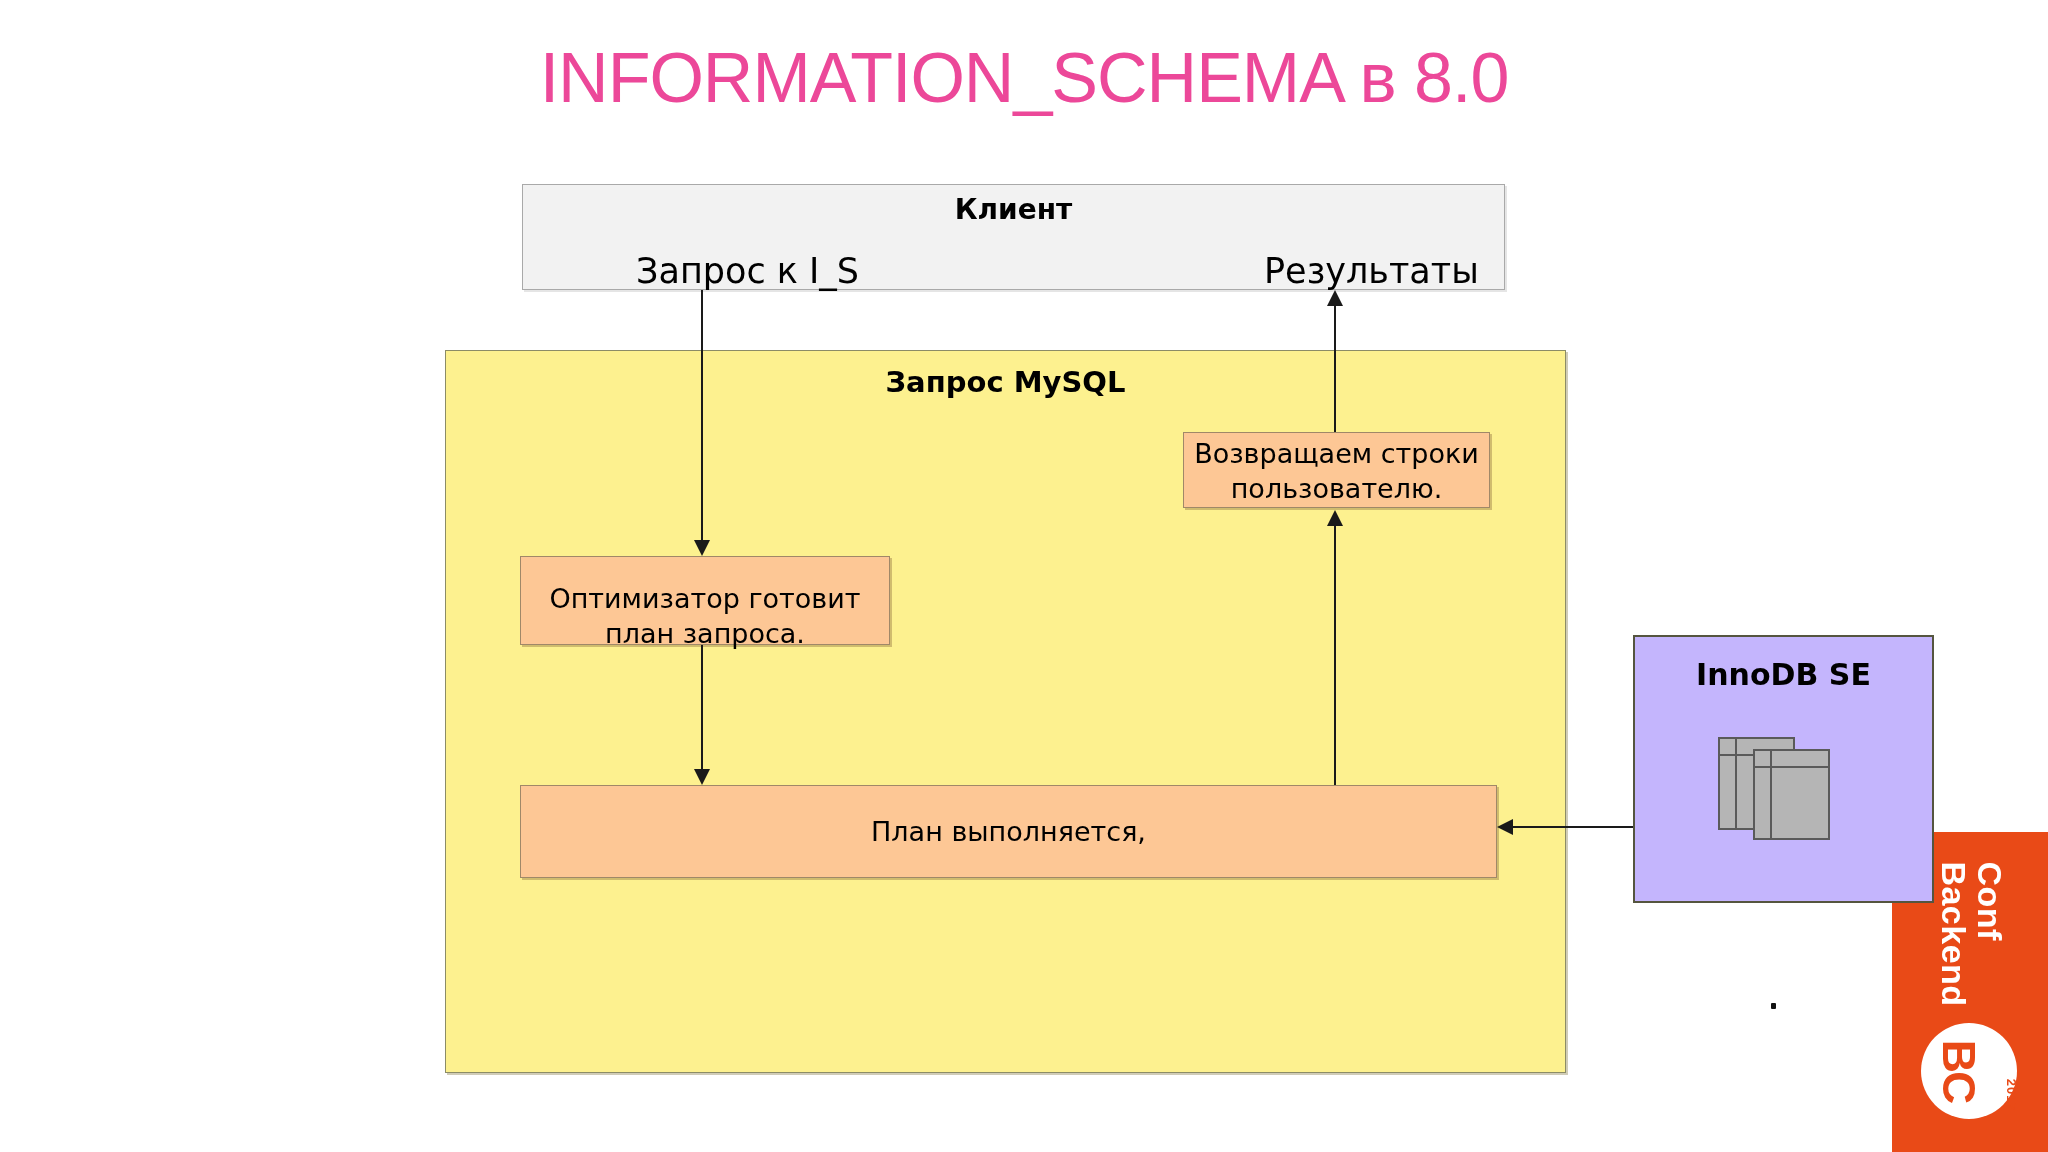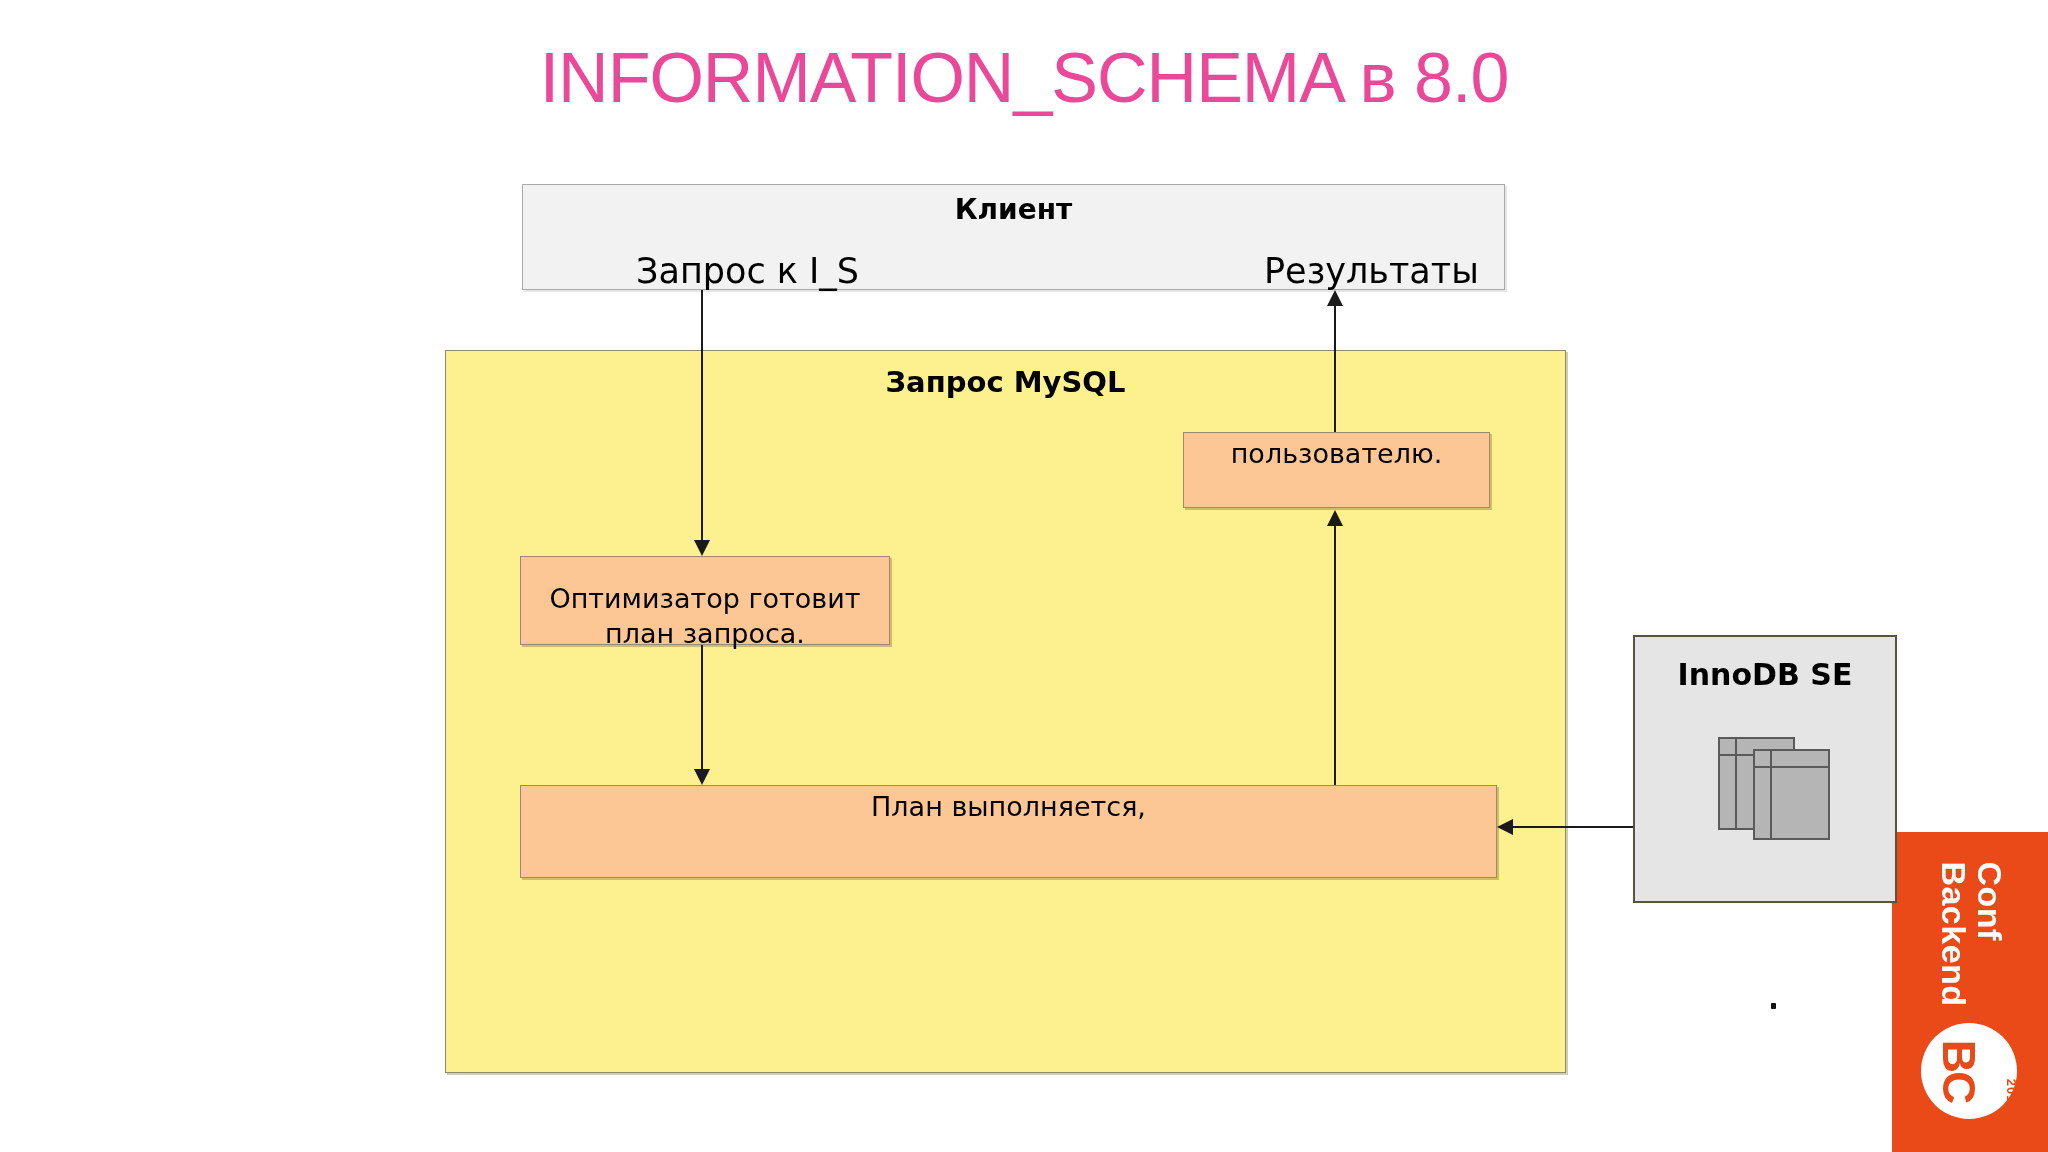--- a/index.html
+++ b/index.html
@@ -44,26 +44,26 @@
   
   .node{
     background:#fdc795;border:1px solid #a08868;
     box-shadow:2px 2px 0 rgba(140,110,60,0.40);
     box-sizing:border-box;text-align:center;
     font-size:27px;line-height:35px;color:#000;
   }
   .node span{display:block;}
   .node-return{left:1183px;top:432px;width:307px;height:76px;padding-top:3px;}
   .node-optimizer{left:520px;top:556px;width:370px;height:89px;padding-top:24px;}
-  .node-plan{left:520px;top:785px;width:977px;height:93px;padding-top:3px;}
+  .node-plan{left:520px;top:785px;width:977px;height:93px;padding-top:28px;}
 
   
   .innodb-box{
-    left:1633px;top:635px;width:264px;height:268px;
-    background:#e5e5e5;border:2px solid #55553f;
+    left:1633px;top:635px;width:301px;height:268px;
+    background:#c4b5fd;border:2px solid #55553f;
     box-sizing:border-box;z-index:3;
   }
   .innodb-title{
     left:0;top:20px;width:100%;text-align:center;
     font-size:30px;font-weight:bold;
   }
   .tbl{
     position:absolute;background:#b5b5b5;border:2px solid #5a5a5a;
     box-sizing:border-box;
   }
@@ -128,20 +128,21 @@
   <div class="abs client-title">Клиент</div>
   <div class="abs client-label lbl-request">Запрос к I_S</div>
   <div class="abs client-label lbl-results">Результаты</div>
 </div>
 
 <div class="abs server-box">
   <div class="abs server-title">Запрос MySQL</div>
 </div>
 
 <div class="abs node node-return">
+  <span>Возвращаем строки</span>
   <span>пользователю.</span>
 </div>
 <div class="abs node node-optimizer">
   <span>Оптимизатор готовит</span>
   <span>план запроса.</span>
 </div>
 <div class="abs node node-plan">
   <span>План выполняется,</span>
 </div>
 

